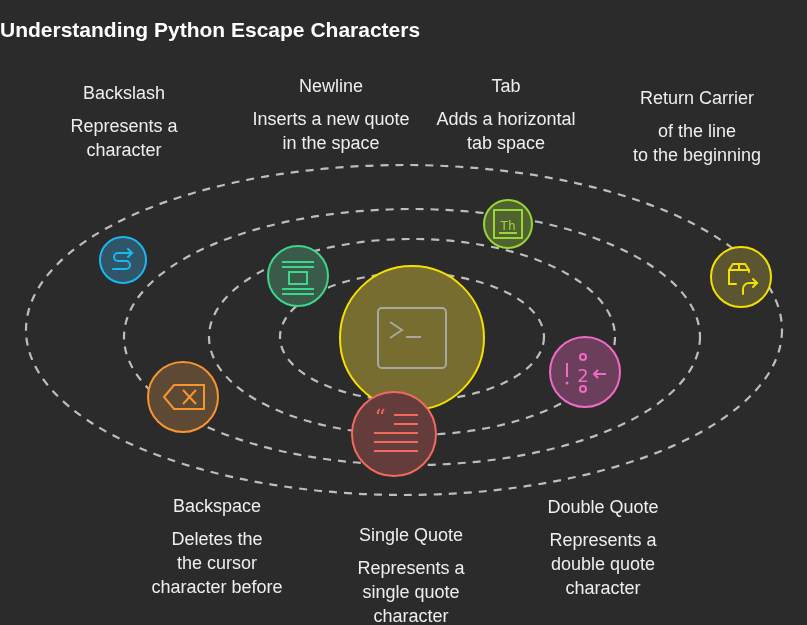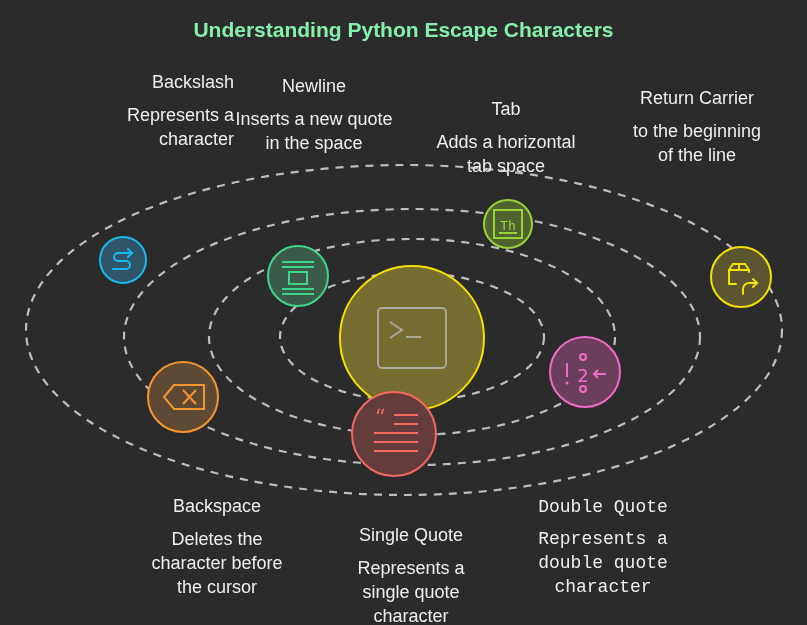--- a/index.html
+++ b/index.html
@@ -1,19 +1,19 @@
 <!DOCTYPE html>
 <html><head>
 <meta charset="utf-8">
 <style>
   html, body { margin:0; padding:0; }
   body { width:807px; height:625px; background:#2b2b2b; position:relative; overflow:hidden;
          font-family:"Liberation Sans", sans-serif; color:#ececec; }
-  .title { position:absolute; left:0; width:807px; top:18px; text-align:center;
-           font-size:21px; font-weight:bold; color:#86efac; }
+  .title { position:absolute; left:0; width:807px; top:18px; text-align:left;
+           font-size:21px; font-weight:bold; color:#ffffff; }
   .label { position:absolute; text-align:center; width:220px; }
   .label .name { font-size:18px; color:#eeeeee; }
   .label .desc { font-size:18px; line-height:24px; margin-top:10px; color:#eeeeee; }
   svg.diagram { position:absolute; left:0; top:0; }
 </style>
 </head>
 <body>
 
 <div class="title">Understanding Python Escape Characters</div>
 
@@ -101,70 +101,70 @@
       <circle cx="567" cy="383" r="1.5" stroke="none"></circle>
       <circle cx="583" cy="357" r="3" fill="none"></circle>
       <text x="583" y="382" font-size="18" text-anchor="middle" stroke="none" font-family="DejaVu Sans, sans-serif">2</text>
       <circle cx="583" cy="389" r="3" fill="none"></circle>
       <line x1="594" y1="374" x2="606" y2="374" fill="none"></line>
       <polyline points="598,370 594,374 598,378" fill="none"></polyline>
     </g>
   </g>
 </svg>
 
-<div class="label" style="left:14px; top:72px;text-align:right;">
+<div class="label" style="left:14px; top:83px;">
   <div class="name">Backslash</div>
   <div class="desc">
     <div>Represents a</div>
     <div>character</div>
   </div>
 </div>
 
-<div class="label" style="left:204px; top:76px;">
+<div class="label" style="left:221px; top:76px;">
   <div class="name">Newline</div>
   <div class="desc">
     <div>Inserts a new quote</div>
     <div>in the space</div>
   </div>
 </div>
 
-<div class="label" style="left:396px; top:76px;margin-top:23px;">
+<div class="label" style="left:396px; top:76px;">
   <div class="name">Tab</div>
   <div class="desc">
     <div>Adds a horizontal</div>
     <div>tab space</div>
   </div>
 </div>
 
 <div class="label" style="left:587px; top:88px;text-align:center;">
   <div class="name">Return Carrier</div>
   <div class="desc">
+    <div>of the line</div>
     <div>to the beginning</div>
-    <div>of the line</div>
   </div>
 </div>
 
 <div class="label" style="left:107px; top:496px;">
   <div class="name">Backspace</div>
   <div class="desc">
     <div>Deletes the</div>
+    <div>the cursor</div>
     <div>character before</div>
-    <div>the cursor</div>
   </div>
 </div>
 
 <div class="label" style="left:301px; top:525px;">
   <div class="name">Single Quote</div>
   <div class="desc">
     <div>Represents a</div>
     <div>single quote</div>
     <div>character</div>
   </div>
 </div>
 
-<div class="label" style="left:493px; top:497px;font-family:Liberation Mono, monospace;">
+<div class="label" style="left:493px; top:497px;">
   <div class="name">Double Quote</div>
   <div class="desc">
     <div>Represents a</div>
     <div>double quote</div>
     <div>character</div>
   </div>
 </div>
 
 </body></html>

